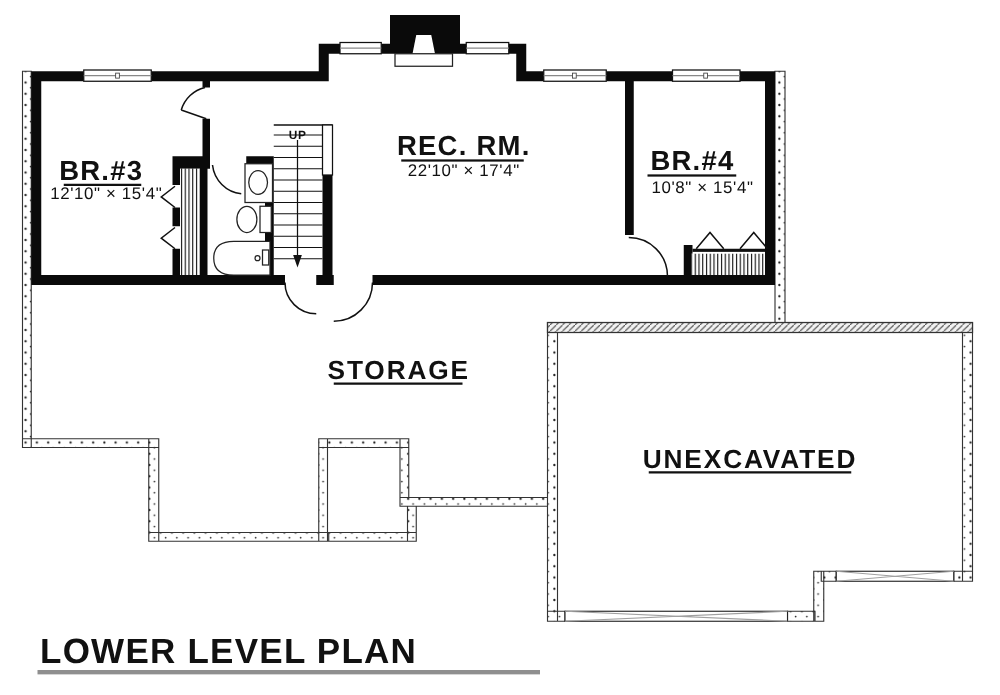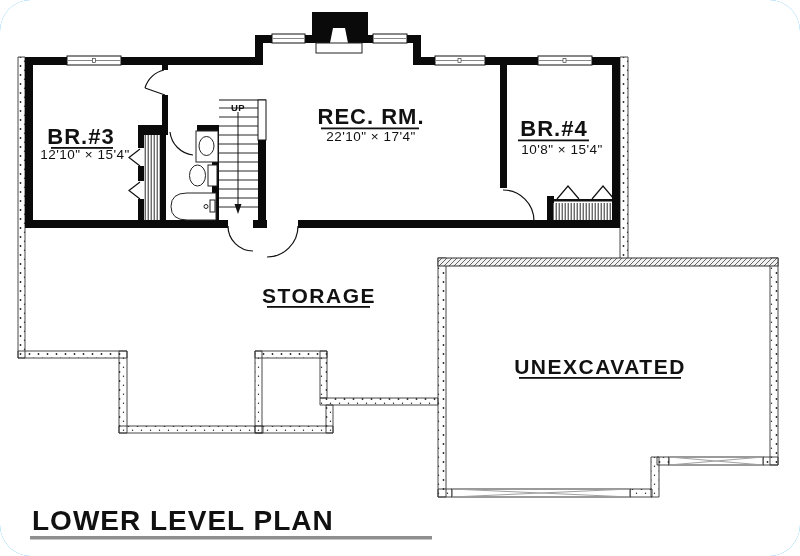--- a/index.html
+++ b/index.html
@@ -1,17 +1,17 @@
 <!DOCTYPE html>
 <html><head>
 <meta charset="utf-8">
 <style>
   html,body{margin:0;padding:0;background:#ffffff;}
   .page{position:relative;width:800px;height:556px;background:#0ea5e9;overflow:hidden;
-        font-family:"Liberation Sans", sans-serif;border-radius:31px;}
+        font-family:"Liberation Sans", sans-serif;}
   svg{display:block;}
   text{fill:#111;font-family:"Liberation Sans", sans-serif;}
   .room-name{font-size:22px;letter-spacing:1px;font-weight:600;}
   .room-name-sm{font-size:21px;letter-spacing:1.5px;font-weight:600;}
   .room-dims{font-size:13.5px;letter-spacing:0.5px;font-weight:500;}
   .up-label{font-size:9.5px;letter-spacing:0.5px;font-weight:600;}
   .plan-title{font-size:28px;letter-spacing:1px;font-weight:600;}
 </style>
 </head>
 <body>

